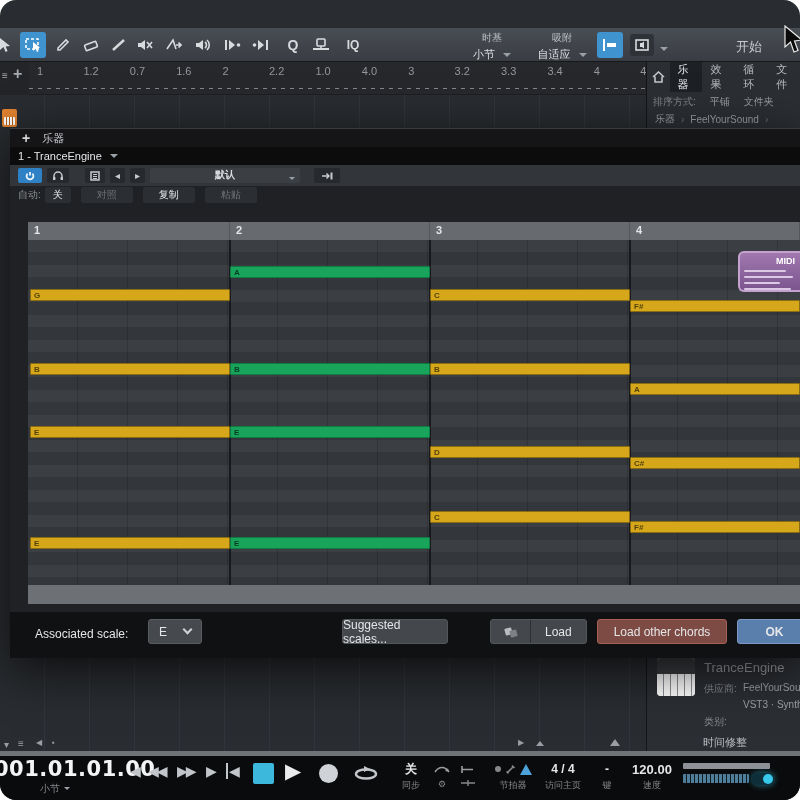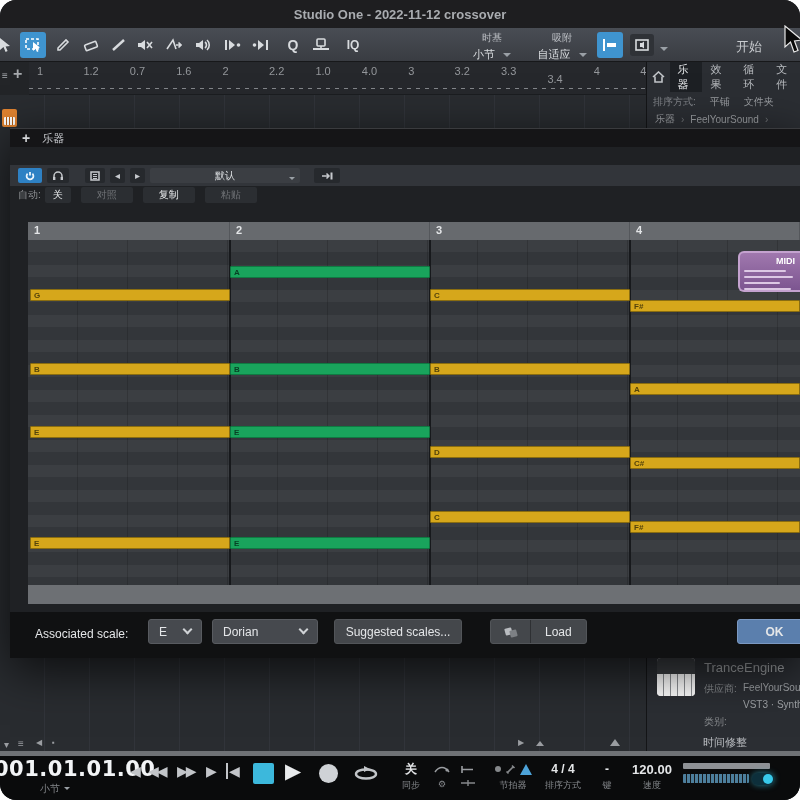--- a/index.html
+++ b/index.html
@@ -72,21 +72,21 @@
   .pw-instance{position:absolute;left:0;top:19px;width:790px;height:18px;background:#0c0c0d;
                display:flex;align-items:center;gap:8px;padding-left:8px;font-size:11px;color:#e5e7e9;}
   .pw-controls{position:absolute;left:0;top:37px;width:790px;height:21px;background:#32353a;
                display:flex;align-items:center;gap:5px;padding-left:8px;}
   .pwc-btn{height:15px;border-radius:2px;display:flex;align-items:center;justify-content:center;
            background:#26292d;color:#c6c9cd;font-size:10px;padding:0 5px;}
   .pwc-btn.power{background:#2e81c4;width:24px;}
   .pwc-btn.power svg{stroke:#eaf4fc;stroke-width:1.8;fill:none;}
   .pwc-btn svg{stroke:#c6c9cd;stroke-width:1.5;fill:none;}
   .pwc-preset{width:150px;height:15px;background:#3b3e43;border-radius:2px;color:#dde0e3;font-size:10px;
-              display:flex;align-items:center;justify-content:center;position:relative;}
+              display:flex;justify-content:center;position:relative;font-weight:bold;}
   .pwc-preset .caret{position:absolute;right:5px;top:5px;border-width:3.5px;}
   .pw-actions{position:absolute;left:0;top:58px;width:790px;height:17px;background:#1f2124;
               display:flex;align-items:center;gap:10px;padding-left:8px;font-size:10px;}
   .auto-lbl{color:#8e9194;}
   .chip{padding:1px 16px;background:#2b2e32;border-radius:2px;color:#6f7276;}
   .chip.on{color:#e8eaec;padding:1px 8px;margin-left:-6px;}
   .chip.bright{color:#e8eaec;}
 
   
   .grid-head{position:absolute;left:18px;top:94px;width:772px;height:18px;background:#676a6e;display:flex;}
@@ -149,23 +149,20 @@
           box-shadow:0 0 6px rgba(56,201,234,.6);}
   .toggle .knob{position:absolute;right:1px;top:1px;width:10px;height:10px;border-radius:50%;background:#38c9ea;}
 
   .cursor{left:781px;top:25px;width:24px;height:30px;}
 </style>
 </head>
 <body>
 
 <div id="app">
 
-  <div class="abs titlebar">
-    <span>Studio One - 2022-11-12 crossover</span>
-  </div>
 
   <div class="abs toolbar">
     <div class="tool" style="left:-9px">
       <svg width="15" height="16" viewBox="0 0 15 16">
           <path d="M3 1 L3 13 L6.5 10 L8.6 15 L10.6 14 L8.6 9.5 L13 9 Z" fill="#d8dbde" stroke="none"></path>
         </svg>
     </div>
     <div class="tool sel" style="left:20px">
       <svg width="17" height="16" viewBox="0 0 17 16">
           <rect x="1" y="2" width="12" height="10" stroke-dasharray="3 2"></rect>
@@ -277,21 +274,21 @@
         <span class="tick" style="left: 54.4px;">1.2</span>
         <span class="tick" style="left: 100.8px;">0.7</span>
         <span class="tick" style="left: 147.2px;">1.6</span>
         <span class="tick" style="left: 193.6px;">2</span>
         <span class="tick" style="left: 240px;">2.2</span>
         <span class="tick" style="left: 286.4px;">1.0</span>
         <span class="tick" style="left: 332.8px;">4.0</span>
         <span class="tick" style="left: 379.2px;">3</span>
         <span class="tick" style="left: 425.6px;">3.2</span>
         <span class="tick" style="left: 472px;">3.3</span>
-        <span class="tick" style="left: 518.4px; margin-top: 8px;">3.4</span>
+        <span class="tick" style="left: 518.4px;">3.4</span>
         <span class="tick" style="left: 564.8px;">4</span>
         <span class="tick" style="left: 611.2px;">4.2</span>
       </div>
   </div>
   <div class="abs ruler-up"></div>
 
   <div class="abs arrange"></div>
   <div class="abs track-icon">
       <div class="keys"></div>
     </div>
@@ -331,20 +328,24 @@
     <div class="pi-val" style="left:96px;top:620px">FeelYourSound</div>
     <div class="pi-lbl" style="left:57px;top:653px">类别:</div>
     <div class="pi-val" style="left:96px;top:637px">VST3 · Synth</div>
     <div class="pi-home">时间修整</div>
   </div>
 
   <div class="abs plugin">
     <div class="pw-tabbar">
       <span class="pw-plus">+</span>
       <span>乐器</span>
+    </div>
+    <div class="pw-instance">
+      <span>1 - TranceEngine</span>
+      <span class="caret"></span>
     </div>
     <div class="pw-controls">
       <div class="pwc-btn power">
         <svg width="10" height="10" viewBox="0 0 10 10">
             <path d="M5 1 L5 4.5"></path>
             <path d="M2.6 2.6 A3.4 3.4 0 1 0 7.4 2.6"></path>
           </svg>
       </div>
       <div class="pwc-btn" style="width:22px">
         <svg width="12" height="10" viewBox="0 0 12 10">
@@ -419,37 +420,36 @@
       </div>
     </div>
     <div class="grid-scroll"></div>
 
     <div class="pw-footer">
       <span class="f-label">Associated scale:</span>
       <div class="f-dd" style="left:138px;width:54px">
         <span>E</span>
         <span class="chev"></span>
       </div>
-      <div class="f-dd" style="left:202px;width:106px">
-        <span>Dorian</span>
-        <span class="chev"></span>
-      </div>
-      <div class="f-btn" style="left:324px;width:128px">
+      <div class="f-btn" style="left:332px;width:106px">
         <span>Suggested scales...</span>
       </div>
       <div class="f-group" style="left:480px">
         <div class="gicon">
           <svg width="16" height="14" viewBox="0 0 16 14">
               <rect x="2" y="3" width="7" height="7" rx="1" transform="rotate(-15 5.5 6.5)" fill="#b9bcc0"></rect>
               <rect x="7" y="5" width="7" height="7" rx="1" transform="rotate(-15 10.5 8.5)" fill="#7d8084"></rect>
             </svg>
         </div>
         <div class="gtext">
           <span>Load</span>
         </div>
+      </div>
+      <div class="f-btn f-load" style="left:587px;width:130px">
+        <span>Load other chords</span>
       </div>
       <div class="f-btn f-ok" style="left:727px;width:75px">
         <span>OK</span>
       </div>
     </div>
   </div>
 
   <div class="abs bottomrow">
     <span class="br-ic" style="left:4px;top:6px">▾</span>
     <span class="br-ic" style="left:18px;top:5px">≡</span>
@@ -510,21 +510,21 @@
         <span style="width:6px;height:6px;border-radius:50%;background:#85888b;display:inline-block"></span>
         <svg width="11" height="11" viewBox="0 0 11 11">
             <path d="M2 9 L8 3 M7 1.5 L9.5 4 M1.5 7.5 L3.5 9.5" stroke="#85888b" stroke-width="1.6" fill="none"></path>
           </svg>
         <span style="width:0;height:0;border-left:6px solid transparent;border-right:6px solid transparent;border-bottom:11px solid #4da3d9;display:inline-block"></span>
       </div>
       <div class="bot">节拍器</div>
     </div>
     <div class="tc" style="left:540px;width:46px;top:5px">
       <div class="top">4 / 4</div>
-      <div class="bot">排序方式</div>
+      <div class="bot">访问主页</div>
     </div>
     <div class="tc" style="left:592px;width:30px;top:5px">
       <div class="top">-</div>
       <div class="bot">键</div>
     </div>
     <div class="tc" style="left:628px;width:48px;top:5px">
       <div class="top" style="font-size:13px">120.00</div>
       <div class="bot">速度</div>
     </div>
     <div class="meter-top"></div>

